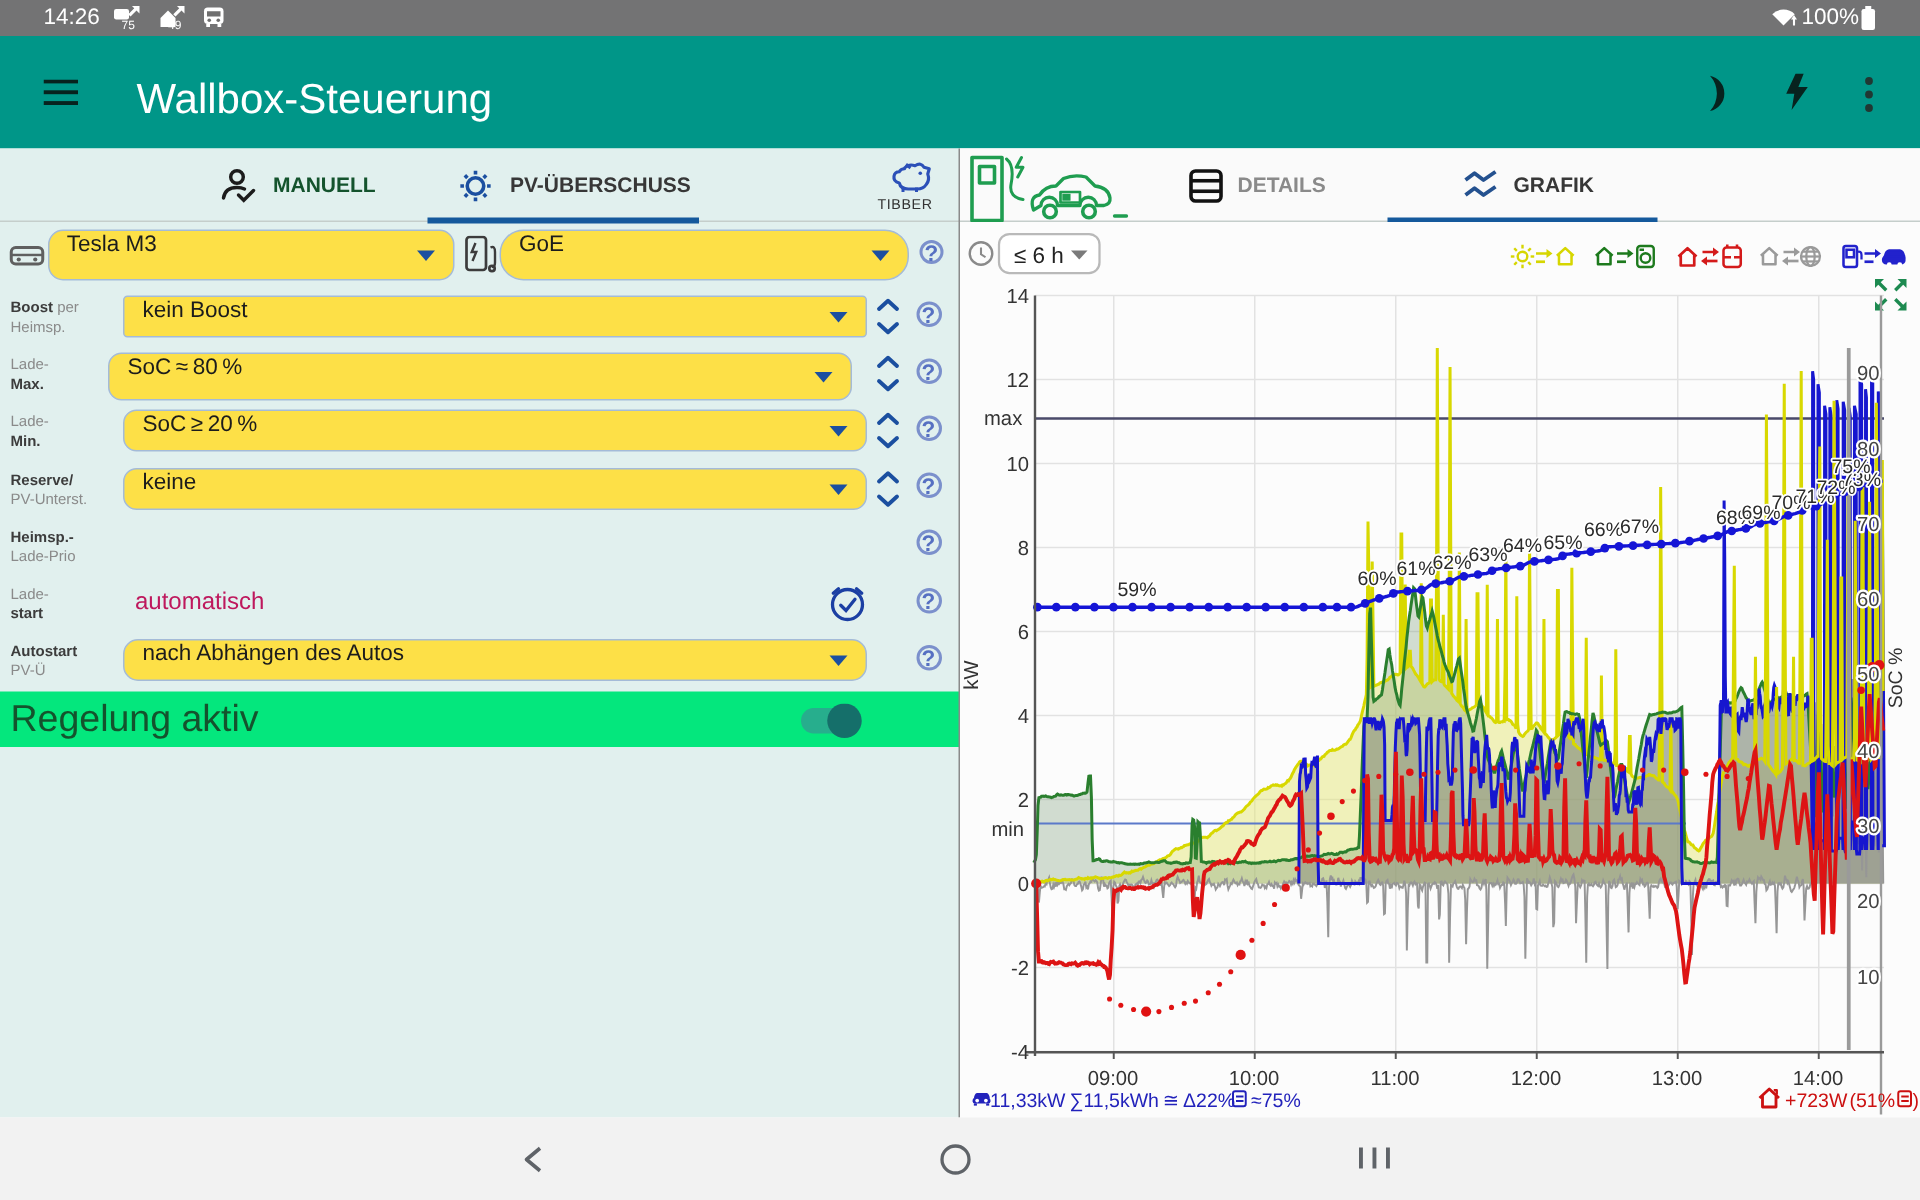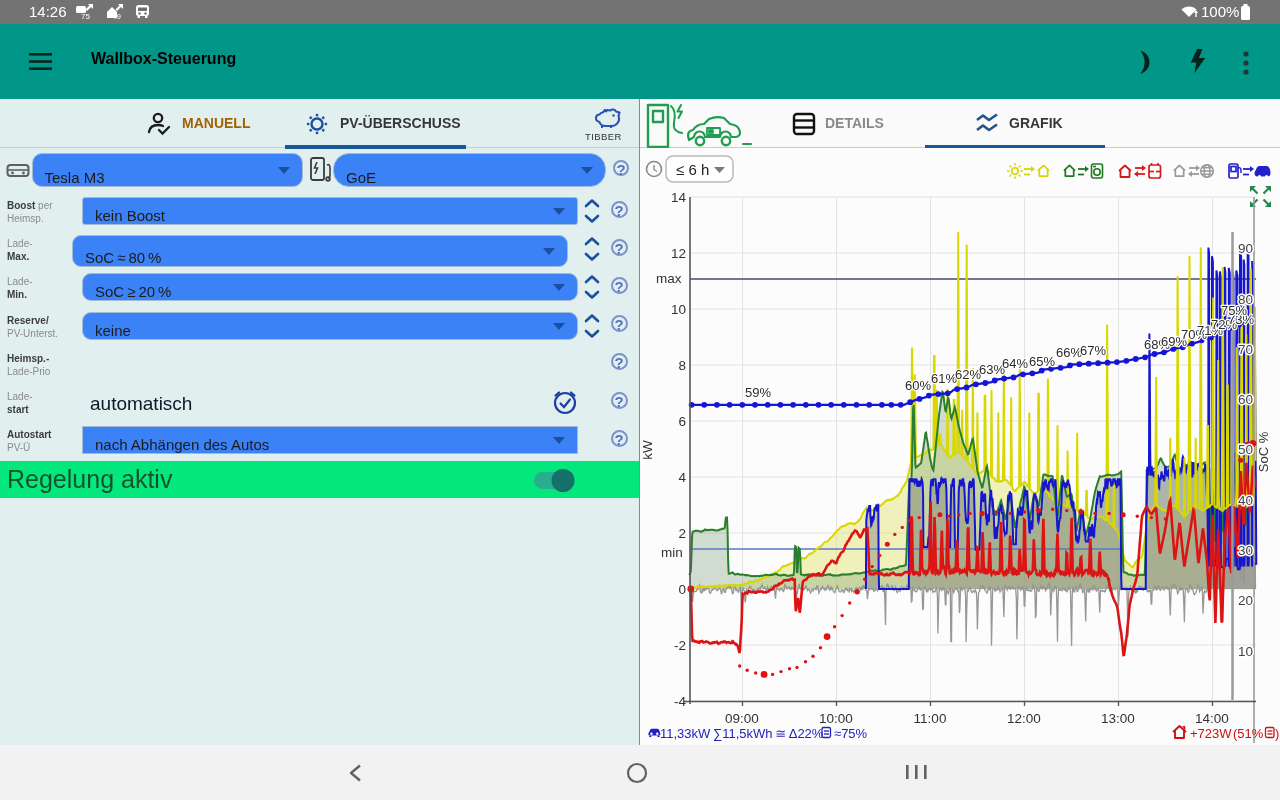--- a/index.html
+++ b/index.html
@@ -6,21 +6,21 @@
 body { font-family:"Liberation Sans", sans-serif; position:relative; background:#fff; }
 .abs { position:absolute; }
 #statusbar { position:absolute; left:0; top:0; width:1280px; height:24px; background:#737374; color:#fff; }
 #appbar { position:absolute; left:0; top:24px; width:1280px; height:75px; background:#009688; }
 #left { position:absolute; left:0; top:99px; width:640px; height:646px; background:#e1f0ee; }
 #right { position:absolute; left:640px; top:99px; width:640px; height:646px; background:#fcfcfc; }
 #navbar { position:absolute; left:0; top:745px; width:1280px; height:55px; background:#f2f2f2; }
 #divider { position:absolute; left:639px; top:99px; width:1px; height:646px; background:#8a8a8a; }
 .tabstrip { position:absolute; left:0; top:0; width:640px; height:49px; border-bottom:1px solid #c5cecb; }
 .tabtxt { font-size:14px; font-weight:bold; letter-spacing:0; }
-.dd { position:absolute; background:#3b82f6; border:1.5px solid #a4bbd8; display:flex; align-items:flex-end; }
+.dd { position:absolute; background:#fde047; border:1.5px solid #a4bbd8; display:flex; align-items:flex-start; }
 .dd span { margin-left:12px; font-size:15px; color:#1c1c1c; white-space:nowrap; }
 .dd .caret { position:absolute; right:12px; top:50%; margin-top:-3px; width:0; height:0;
   border-left:6.5px solid transparent; border-right:6.5px solid transparent; border-top:7px solid #1b4fa0; }
 .q { position:absolute; border:2px solid #7b90cc; border-radius:50%; color:#5670c2;
   font-size:15px; font-weight:bold; text-align:center; }
 .lbl { position:absolute; left:7px; width:72px; display:flex; flex-direction:column;
   font-size:10px; color:#8a8a8a; line-height:13px; }
 .lbl b { color:#3c3c3c; }
 </style></head>
 <body>
@@ -57,21 +57,21 @@
 </div>
 
 <div id="appbar">
   <svg class="abs" style="left:29px;top:29px" width="23" height="18">
     <g fill="#07231e">
         <rect x="0" y="0" width="23" height="2.6"></rect>
         <rect x="0" y="7.2" width="23" height="2.6"></rect>
         <rect x="0" y="14.4" width="23" height="2.6"></rect>
       </g>
   </svg>
-  <div class="abs" style="left:91px;top:26px;font-size:16px;font-weight:bold;color:#000000">Wallbox-Steuerung</div>
+  <div class="abs" style="left:91px;top:26px;font-size:28px;font-weight:normal;color:#ffffff">Wallbox-Steuerung</div>
   <svg class="abs" style="left:1133px;top:24px" width="28" height="28">
     <path d="M7,2.5 a12,12 0 0 1 0,23.5 a18,18 0 0 0 4.6,-11.75 a18,18 0 0 0 -4.6,-11.75 z" fill="#07231e"></path>
   </svg>
   <svg class="abs" style="left:1189px;top:25px" width="22" height="27">
     <path d="M9,0 L2,15 h6 l-2,12 L18,10 h-7 L15,0 z" fill="#07231e" transform="scale(0.9)"></path>
   </svg>
   <svg class="abs" style="left:1241px;top:27px" width="10" height="24">
     <g fill="#203833">
         <circle cx="5" cy="3" r="2.6"></circle>
         <circle cx="5" cy="12" r="2.6"></circle>
@@ -82,21 +82,21 @@
 
 <div id="left">
   <div class="tabstrip">
     <svg class="abs" style="left:146px;top:12px" width="26" height="26">
       <g stroke="#1c1c1c" stroke-width="2.3" fill="none" stroke-linecap="round">
         <circle cx="12" cy="7" r="4.2"></circle>
         <path d="M3,21 q1,-7 9,-7 q3,0 5,1"></path>
         <path d="M13,19 l3.5,3.5 L23,16"></path>
       </g>
     </svg>
-    <div class="abs tabtxt" style="left:182px;top:16px;color:#a16207">MANUELL</div>
+    <div class="abs tabtxt" style="left:182px;top:16px;color:#14532d">MANUELL</div>
     <svg class="abs" style="left:0;top:0;position:absolute" width="640" height="49">
         <g stroke="#1b4fa0" stroke-width="2.4" fill="none">
           <circle cx="317" cy="25" r="5.5"></circle>
           <line x1="324.7" y1="25.0" x2="327.1" y2="25.0"></line>
           <line x1="322.4" y1="30.4" x2="324.1" y2="32.1"></line>
           <line x1="317.0" y1="32.7" x2="317.0" y2="35.1"></line>
           <line x1="311.6" y1="30.4" x2="309.9" y2="32.1"></line>
           <line x1="309.3" y1="25.0" x2="306.9" y2="25.0"></line>
           <line x1="311.6" y1="19.6" x2="309.9" y2="17.9"></line>
           <line x1="317.0" y1="17.3" x2="317.0" y2="14.9"></line>
@@ -204,35 +204,35 @@
 <div class="q" style="left:610.5px;top:216.10000000000002px;width:17.0px;height:17.0px;line-height:16.0px">?</div>
 <div class="lbl" style="top:252.8px">
       <span><b>Heimsp.-</b></span>
       <span>Lade-Prio</span>
     </div>
 <div class="q" style="left:610.5px;top:254.3px;width:17.0px;height:17.0px;line-height:16.0px">?</div>
 <div class="lbl" style="top:291.0px">
       <span>Lade-</span>
       <span><b>start</b></span>
     </div>
-<div class="abs" style="left:90px;top:294.0px;font-size:19px;color:#0f172a">automatisch</div>
+<div class="abs" style="left:90px;top:294.0px;font-size:16px;color:#be185d">automatisch</div>
 <svg class="abs" style="left:550px;top:288.0px" width="30" height="30">
 <g stroke="#1b3fa3" stroke-width="2.2" fill="none" stroke-linecap="round">
 <circle cx="15" cy="16" r="10"></circle>
 <path d="M10.5,16.5 L14,20 L20,12.5"></path>
 <path d="M5.5,8.5 L9,5.5"></path>
         <path d="M24.5,8.5 L21,5.5"></path>
       </g>
     </svg>
 <div class="q" style="left:610.5px;top:292.5px;width:17.0px;height:17.0px;line-height:16.0px">?</div>
 <div class="lbl" style="top:329.20000000000005px">
       <span><b>Autostart</b></span>
       <span>PV-Ü</span>
     </div>
-<div class="dd" style="left:82px;top:327.20000000000005px;width:496px;height:28px;border-radius:0">
+<div class="dd" style="left:82px;top:327.20000000000005px;width:496px;height:28px;border-radius:10px">
       <span>nach Abhängen des Autos</span>
       <i class="caret"></i>
     </div>
 <div class="q" style="left:610.5px;top:330.70000000000005px;width:17.0px;height:17.0px;line-height:16.0px">?</div>
 
   <div class="abs" style="left:0;top:362px;width:640px;height:36.5px;background:#04e77d">
     <div class="abs" style="left:7px;top:4px;font-size:25px;font-weight:normal;color:#14532d">Regelung aktiv</div>
     <svg class="abs" style="left:532px;top:8px" width="46" height="24">
       <rect x="2" y="3" width="38" height="17" rx="8.5" fill="#27ae8d"></rect>
       <circle cx="31" cy="11.5" r="11.5" fill="#156f6a"></circle>

